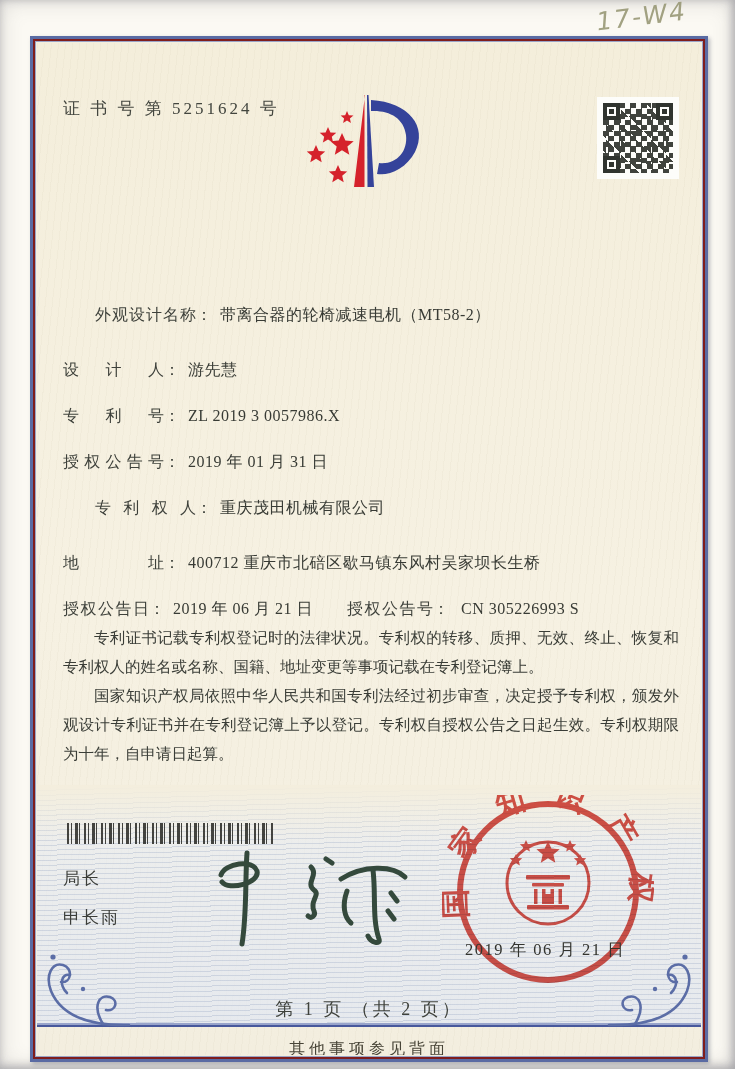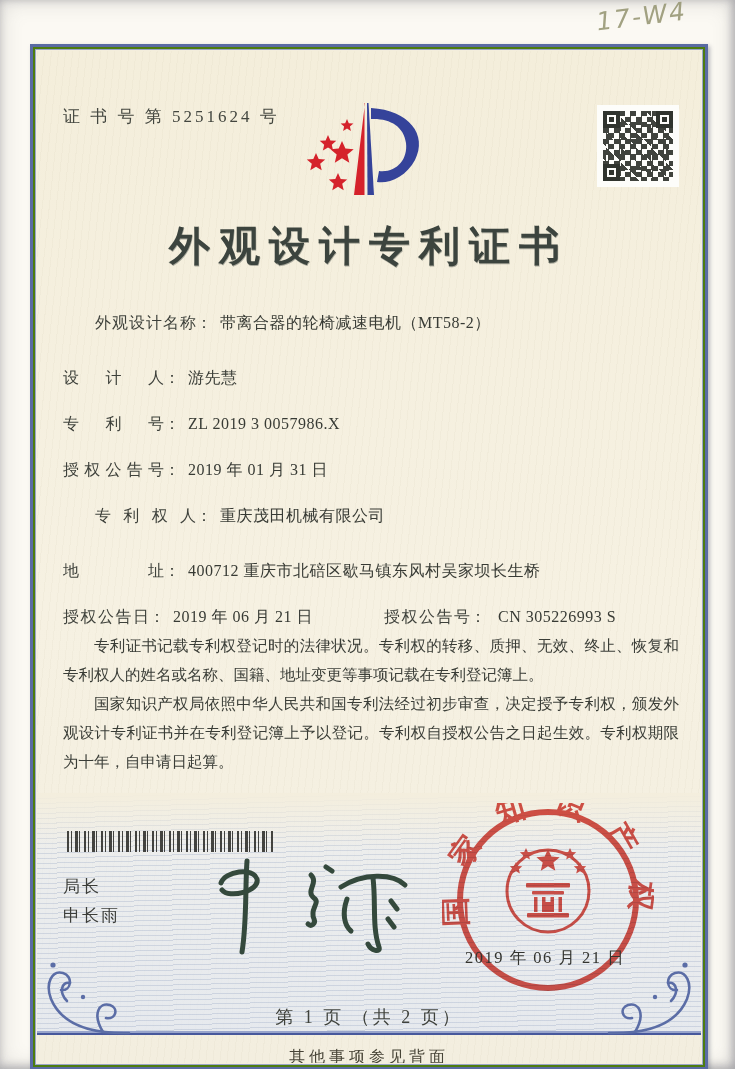--- a/index.html
+++ b/index.html
@@ -9,22 +9,22 @@
     font-family:"Liberation Serif","DejaVu Serif",serif;
     color:#3b3e38;
     box-shadow:inset 0 0 22px rgba(90,90,100,.22), inset -4px 0 8px rgba(80,80,95,.25), inset 0 -4px 8px rgba(80,80,95,.2);
   }
   .pencil-note{
     position:absolute; left:596px; top:2px; font-size:25px; color:#93936f;
     font-style:italic; transform:rotate(-7deg); letter-spacing:2px;
     font-family:"DejaVu Sans",sans-serif; opacity:.85;
   }
   .frame{
-    position:absolute; left:30px; top:44px; width:678px; height:1026px;
-    border:3px solid #5a6ba3; box-sizing:border-box; background:#4d7c0f;
+    position:absolute; left:30px; top:36px; width:678px; height:1026px;
+    border:3px solid #5a6ba3; box-sizing:border-box; background:#7f1d1d;
     box-shadow:2px 2px 4px rgba(70,75,95,.35);
   }
   .frame-inner{
     position:absolute; left:2px; top:2px; right:2px; bottom:2px;
     border:1px solid #9aa5c8; background:#f4eedd;
   }
   .paper{
     position:absolute; left:1px; top:1px; right:1px; bottom:1px;
     background:
       repeating-linear-gradient(96deg, rgba(185,175,145,.07) 0 1px, rgba(0,0,0,0) 1px 7px),
@@ -49,21 +49,21 @@
     font-size:41px; font-weight:bold; letter-spacing:9px; color:#3c443e;
     text-shadow:.5px .5px 0 rgba(60,68,62,.4);
   }
   .fields{position:absolute; left:26px; top:262px; width:618px; font-size:16px;}
   .f-row{display:flex; align-items:baseline; height:22px; margin-bottom:24px; white-space:nowrap;}
   .f-row.gap-lg{margin-bottom:33px;margin-left:32px;}
   .f-label{display:inline-block; width:101px; text-align:justify; text-align-last:justify; color:#3e413b;}
   .f-label.narrow{width:86px;}
   .f-colon{margin-right:8px; color:#3e413b;}
   .f-value{letter-spacing:.5px; color:#383b35;}
-  .f-pair2{margin-left:71px;}
+  .f-pair2{margin-left:34px;}
   .body-text{position:absolute; left:26px; top:580px; width:616px; font-size:15.5px; line-height:29px; text-align:justify; color:#3a3d37;}
   .body-text p{margin:0; text-indent:2em;}
   .band{
     position:absolute; left:0; right:0; top:742px; height:240px;
     background:
       linear-gradient(180deg, rgba(244,238,221,1) 0%, rgba(244,238,221,0) 24%),
       repeating-linear-gradient(178.5deg, rgba(120,140,180,.24) 0 1px, rgba(0,0,0,0) 1px 5px),
       linear-gradient(180deg, rgba(233,238,246,.55), rgba(226,232,243,.75));
     border-bottom:2px solid #47589c;
     box-shadow:inset 0 -5px 0 -3px #98a4cb;
@@ -74,21 +74,21 @@
   .barcode{
     position:absolute; left:30px; top:780px; width:208px; height:21px;
     background:repeating-linear-gradient(90deg,
       #2c2c28 0 2px, rgba(0,0,0,0) 2px 4px,
       #2c2c28 4px 5px, rgba(0,0,0,0) 5px 8px,
       #2c2c28 8px 11px, rgba(0,0,0,0) 11px 12px,
       #2c2c28 12px 13px, rgba(0,0,0,0) 13px 17px);
     opacity:.88;
   }
   .bureau{position:absolute; left:26px; top:824px; font-family:"Liberation Sans","DejaVu Sans",sans-serif; font-size:17px; color:#3c3e3a; letter-spacing:2px;}
-  .bureau .name{margin-top:6px;}
+  .bureau .name{margin-top:16px;}
   .signature{position:absolute; left:158px; top:796px;}
   .seal{position:absolute; left:405px; top:752px; mix-blend-mode:multiply; opacity:.92;}
   .seal-date{position:absolute; left:428px; top:896px; font-size:16.5px; letter-spacing:1.5px; color:#33342f; z-index:1;}
   .page-num{position:absolute; left:0; top:954px; width:100%; text-align:center; font-size:18px; letter-spacing:3px; color:#3f423c;}
   .back-note{position:absolute; left:0; top:996px; width:100%; text-align:center; font-size:16px; letter-spacing:4px; color:#474437;}
 </style>
 </head>
 <body>
 
 <div class="page">
@@ -116,21 +116,20 @@
           </g>
         </svg>
 
         <div class="qr">
           <div class="qr-pixels"></div>
           <div class="qr-finder qr-f-tl"></div>
           <div class="qr-finder qr-f-tr"></div>
           <div class="qr-finder qr-f-bl"></div>
         </div>
 
-        <div class="title">外观设计专利证书</div>
 
         <div class="fields">
           <div class="f-row gap-lg">
             <span class="f-label">外观设计名称</span>
               <span class="f-colon">：</span>
             <span class="f-value">带离合器的轮椅减速电机（MT58-2）</span>
           </div>
           <div class="f-row">
             <span class="f-label">设计人</span>
               <span class="f-colon">：</span>

